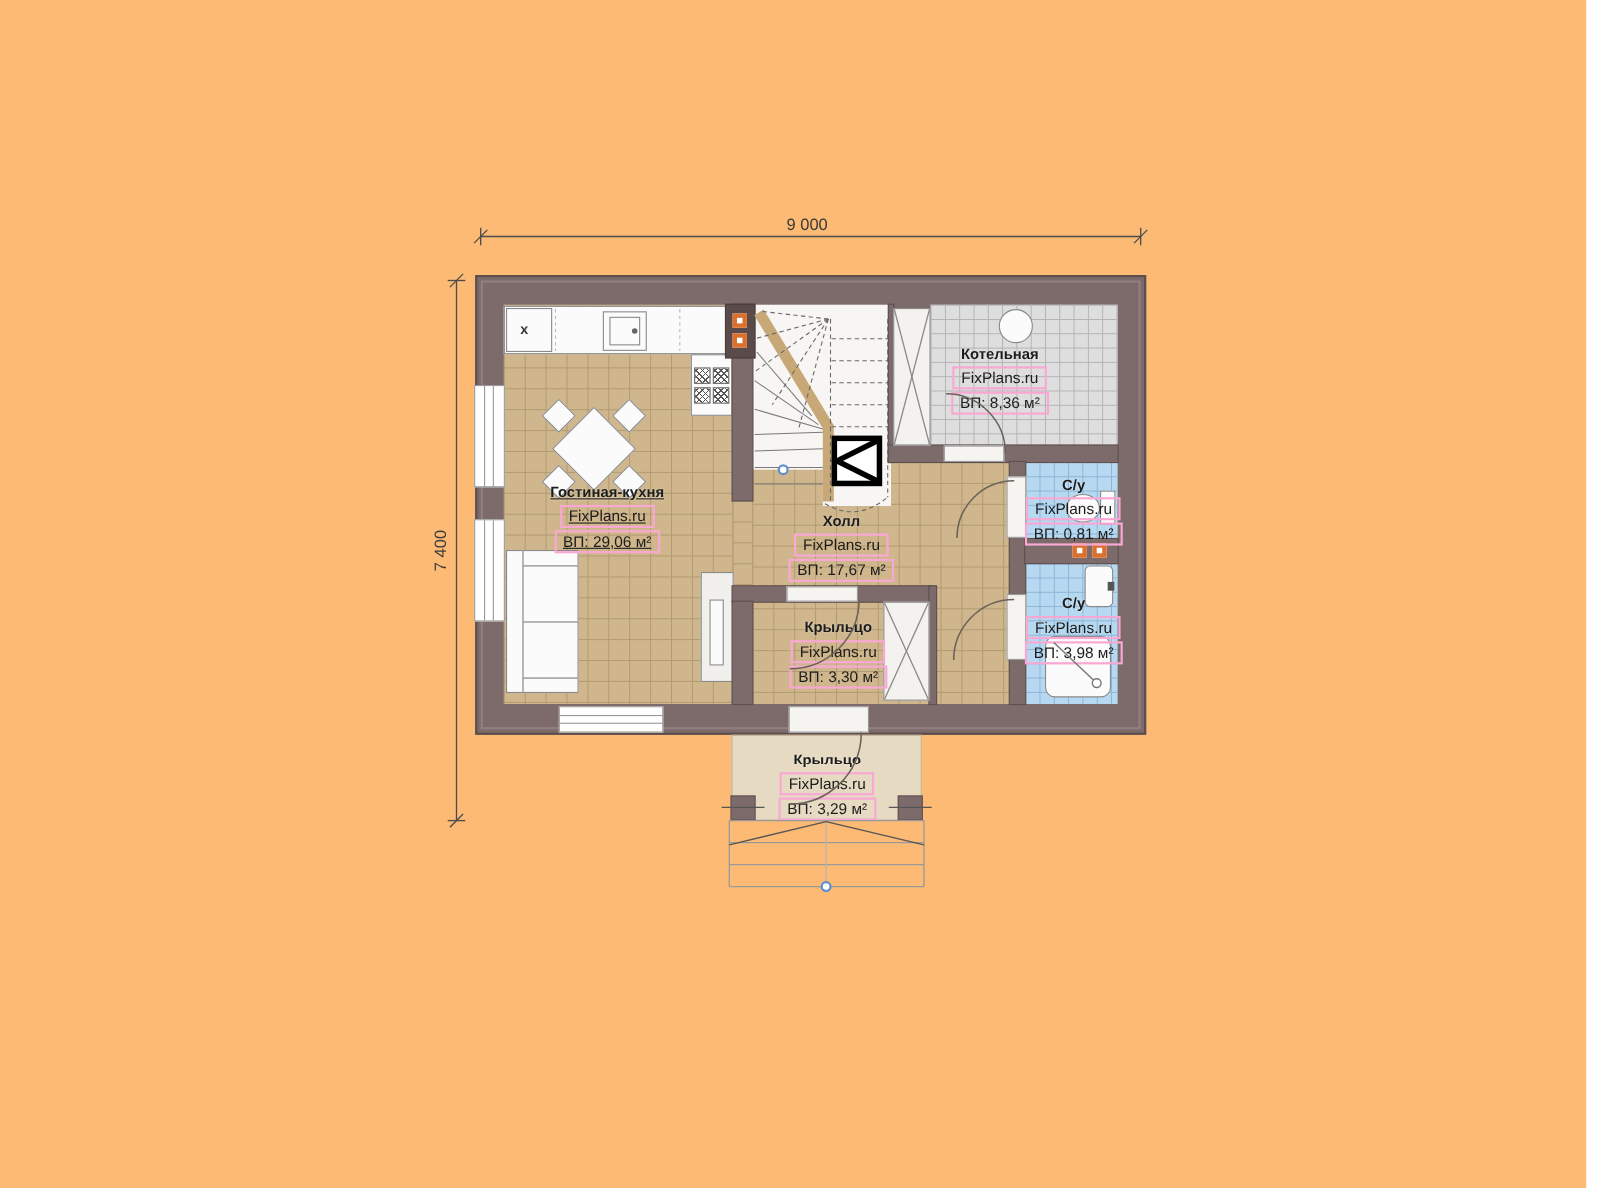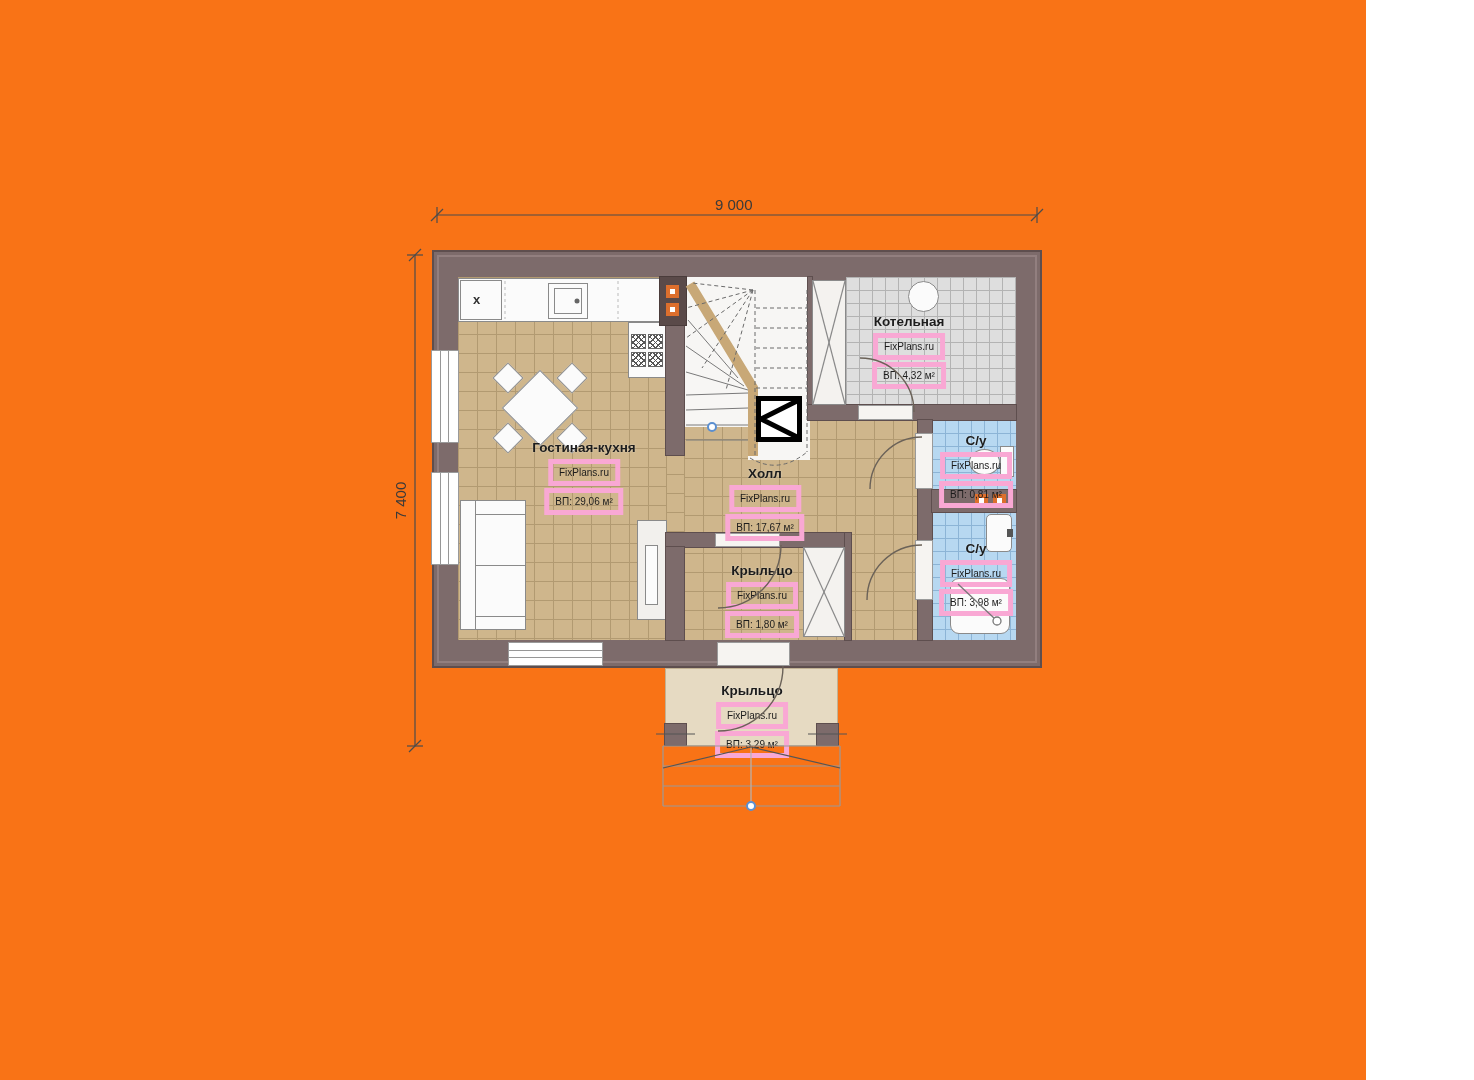--- a/index.html
+++ b/index.html
@@ -1,17 +1,17 @@
 <!DOCTYPE html>
 <html><head>
 <meta charset="utf-8">
 <style>
   html,body{margin:0;padding:0;background:#ffffff;}
-  .canvas{position:relative;width:1318px;height:1080px;background:#f97316;overflow:hidden;
-          font-family:"Liberation Sans",sans-serif;color:#222;padding-left:48px;}
+  .canvas{position:relative;width:1442px;height:1080px;background:#fdba74;overflow:hidden;
+          font-family:"Liberation Sans",sans-serif;color:#222;}
   .abs{position:absolute;}
 
   
   .building{background:#7d6b6b;border:2px solid #5e4e4e;box-sizing:border-box;z-index:1;}
   .keyline{border:2px solid #927f7f;z-index:2;}
   .wall{background:#7d6b6b;box-shadow:0 0 0 1px #5e4e4e;z-index:5;}
   .wall-dark{background:#5a4a49;box-shadow:0 0 0 1px #4a3c3b;z-index:6;}
 
   
   .floor{z-index:3;}
@@ -44,21 +44,21 @@
   .window-h::after{left:0;right:0;top:63%;height:1px;}
   .window-v::before{top:0;bottom:0;left:31%;width:1px;}
   .window-v::after{top:0;bottom:0;left:63%;width:1px;}
   .circle{border-radius:50%;}
 
   
   .room-label{position:absolute;display:flex;flex-direction:column;align-items:center;
     transform:translateX(-50%);z-index:7;white-space:nowrap;}
   .rl-name{font-size:13.5px;font-weight:bold;color:#1c1c1c;margin-bottom:2px;
     text-shadow:0 0 2px rgba(255,255,255,.5);}
-  .rl-box{font-size:10px;color:#1c1c1c;border:5px solid #f9a8d4;padding:1px 6px;
+  .rl-box{font-size:14px;color:#1c1c1c;border:2px solid #f9a8d4;padding:1px 6px;
     margin-top:2px;line-height:15px;}
   .dim-label{font-size:15px;color:#3a3a3a;z-index:7;}
   .dim-left{transform:rotate(-90deg);transform-origin:center;}
   .kx{font-size:13px;font-weight:bold;color:#333;z-index:6;}
 
   svg.overlay{position:absolute;left:0;top:0;z-index:8;pointer-events:none;}
 </style>
 </head>
 <body>
 
@@ -138,49 +138,49 @@
   <div class="abs fixture" style="left:1000px;top:446px;width:14px;height:31px;"></div>
   <div class="abs fixture circle" style="left:969px;top:449px;width:31px;height:26px;"></div>
 
   <div class="abs fixture" style="left:986px;top:514px;width:26px;height:38px;border-radius:5px;"></div>
   <div class="abs" style="left:1007px;top:529px;width:6px;height:8px;background:#555;z-index:5;"></div>
   <div class="abs fixture" style="left:950px;top:578px;width:60px;height:56px;border-radius:9px;"></div>
 
   <div class="abs wall" style="left:665px;top:724px;width:21px;height:21px;z-index:4;"></div>
   <div class="abs wall" style="left:817px;top:724px;width:21px;height:21px;z-index:4;"></div>
 
-  <div class="room-label" style="left:584px;top:440px;">
+  <div class="room-label" style="left:552px;top:440px;text-decoration:underline;">
     <div class="rl-name">Гостиная-кухня</div>
     <div class="rl-box">FixPlans.ru</div>
     <div class="rl-box">ВП: 29,06 м²</div>
   </div>
   <div class="room-label" style="left:765px;top:466px;">
     <div class="rl-name">Холл</div>
     <div class="rl-box">FixPlans.ru</div>
     <div class="rl-box">ВП: 17,67 м²</div>
   </div>
   <div class="room-label" style="left:909px;top:314px;">
     <div class="rl-name">Котельная</div>
     <div class="rl-box">FixPlans.ru</div>
-    <div class="rl-box">ВП: 4,32 м²</div>
+    <div class="rl-box">ВП: 8,36 м²</div>
   </div>
   <div class="room-label" style="left:976px;top:433px;">
     <div class="rl-name">С/у</div>
     <div class="rl-box">FixPlans.ru</div>
     <div class="rl-box">ВП: 0,81 м²</div>
   </div>
   <div class="room-label" style="left:976px;top:541px;">
     <div class="rl-name">С/у</div>
     <div class="rl-box">FixPlans.ru</div>
     <div class="rl-box">ВП: 3,98 м²</div>
   </div>
   <div class="room-label" style="left:762px;top:563px;">
     <div class="rl-name">Крыльцо</div>
     <div class="rl-box">FixPlans.ru</div>
-    <div class="rl-box">ВП: 1,80 м²</div>
+    <div class="rl-box">ВП: 3,30 м²</div>
   </div>
   <div class="room-label" style="left:752px;top:683px;">
     <div class="rl-name">Крыльцо</div>
     <div class="rl-box">FixPlans.ru</div>
     <div class="rl-box">ВП: 3,29 м²</div>
   </div>
 
   <svg class="overlay" width="1474" height="1080" viewBox="0 0 1474 1080">
 
     <g stroke="#4c4c4c" stroke-width="1.2">

